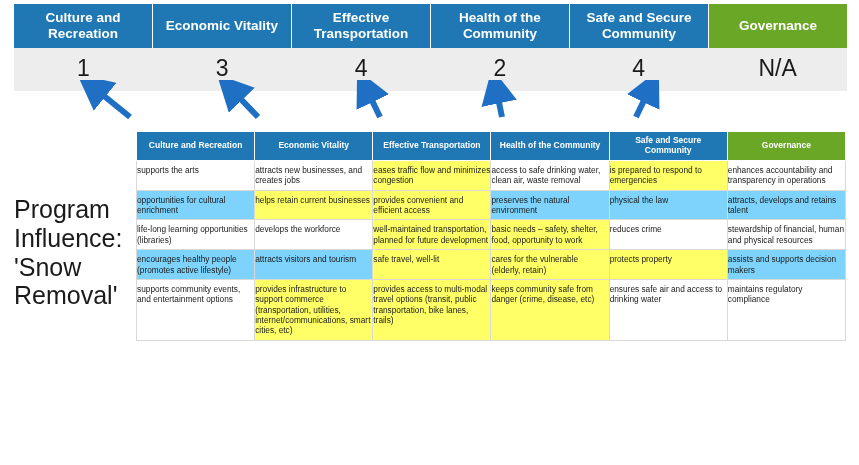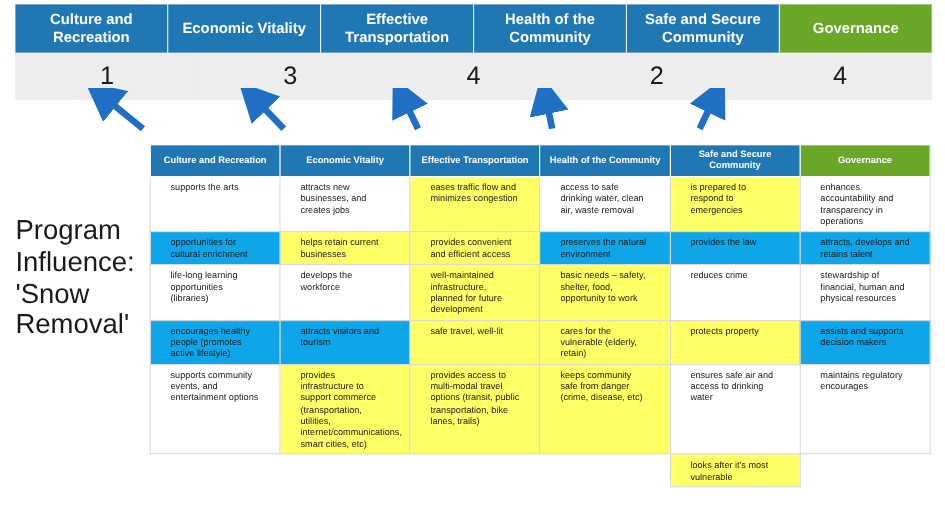--- a/index.html
+++ b/index.html
@@ -99,26 +99,26 @@
     padding: 4px 2px;
     border: 1px solid #ffffff;
     line-height: 1.15;
     height: 20px;
   }
   #matrix th.gov { background: #6aa726; }
   #matrix td {
     font-size: 8.3px;
     color: #1a1a1a;
     vertical-align: top;
-    padding: 4px 18px;
+    padding: 4px 0;
     border: 1px solid #d9d9d9;
     line-height: 1.25;
     background: #ffffff;
   }
-  #matrix tr.shaded td { background: #0ea5e9; }
+  #matrix tr.shaded td { background: #7dd3fc; }
   #matrix td.hl { background: #ffff66 !important; }
   #matrix td.empty { background: #ffffff !important; border: 1px solid #d9d9d9; }
   #matrix td.blank-cell { background: #ffffff !important; border: none; }
 </style>
 </head>
 <body>
 
 <div id="top-band">
   <div id="top-header-row">
       <div class="top-head-cell" style="background: rgb(31, 120, 180);">Culture and Recreation</div>
@@ -127,20 +127,21 @@
       <div class="top-head-cell" style="background: rgb(31, 120, 180);">Health of the Community</div>
       <div class="top-head-cell" style="background: rgb(31, 120, 180);">Safe and Secure Community</div>
       <div class="top-head-cell gov" style="background: rgb(106, 167, 38);">Governance</div>
     </div>
   <div id="top-score-row">
       <div class="top-score-cell">1</div>
       <div class="top-score-cell">3</div>
       <div class="top-score-cell">4</div>
       <div class="top-score-cell">2</div>
       <div class="top-score-cell">4</div>
+      <div class="top-score-cell">N/A</div>
     </div>
 </div>
 
 <svg id="arrows" viewBox="0 0 859 55">
   <defs>
     <marker id="ah" markerWidth="6" markerHeight="6" refX="2.6" refY="3" orient="auto">
       <path d="M0,0 L6,3 L0,6 z" fill="#1f6fc4"></path>
     </marker>
   </defs>
   <g stroke="#1f6fc4" stroke-width="6" marker-end="url(#ah)" fill="none">
@@ -172,49 +173,41 @@
         <td class="hl">eases traffic flow and minimizes congestion</td>
         <td>access to safe drinking water, clean air, waste removal</td>
         <td class="hl">is prepared to respond to emergencies</td>
         <td>enhances accountability and transparency in operations</td>
       </tr>
       <tr class="shaded">
         <td>opportunities for cultural enrichment</td>
         <td class="hl">helps retain current businesses</td>
         <td class="hl">provides convenient and efficient access</td>
         <td>preserves the natural environment</td>
-        <td>provides the law</td>
+        <td>physical the law</td>
         <td>attracts, develops and retains talent</td>
       </tr>
       <tr>
         <td>life-long learning opportunities (libraries)</td>
         <td>develops the workforce</td>
-        <td class="hl">well-maintained infrastructure, planned for future development</td>
+        <td class="hl">well-maintained transportation, planned for future development</td>
         <td class="hl">basic needs – safety, shelter, food, opportunity to work</td>
         <td>reduces crime</td>
         <td>stewardship of financial, human and physical resources</td>
       </tr>
       <tr class="shaded">
         <td>encourages healthy people (promotes active lifestyle)</td>
         <td>attracts visitors and tourism</td>
         <td class="hl">safe travel, well-lit</td>
         <td class="hl">cares for the vulnerable (elderly, retain)</td>
         <td class="hl">protects property</td>
         <td>assists and supports decision makers</td>
       </tr>
       <tr>
         <td>supports community events, and entertainment options</td>
         <td class="hl">provides infrastructure to support commerce (transportation, utilities, internet/communications, smart cities, etc)</td>
         <td class="hl">provides access to multi-modal travel options (transit, public transportation, bike lanes, trails)</td>
         <td class="hl">keeps community safe from danger (crime, disease, etc)</td>
         <td>ensures safe air and access to drinking water</td>
-        <td>maintains regulatory encourages</td>
-      </tr>
-      <tr class="shaded">
-        <td class="blank-cell"></td>
-        <td class="blank-cell"></td>
-        <td class="blank-cell"></td>
-        <td class="blank-cell"></td>
-        <td class="hl">looks after it's most vulnerable</td>
-        <td class="blank-cell"></td>
+        <td>maintains regulatory compliance</td>
       </tr>
     </tbody>
 </table>
 
 </body></html>

